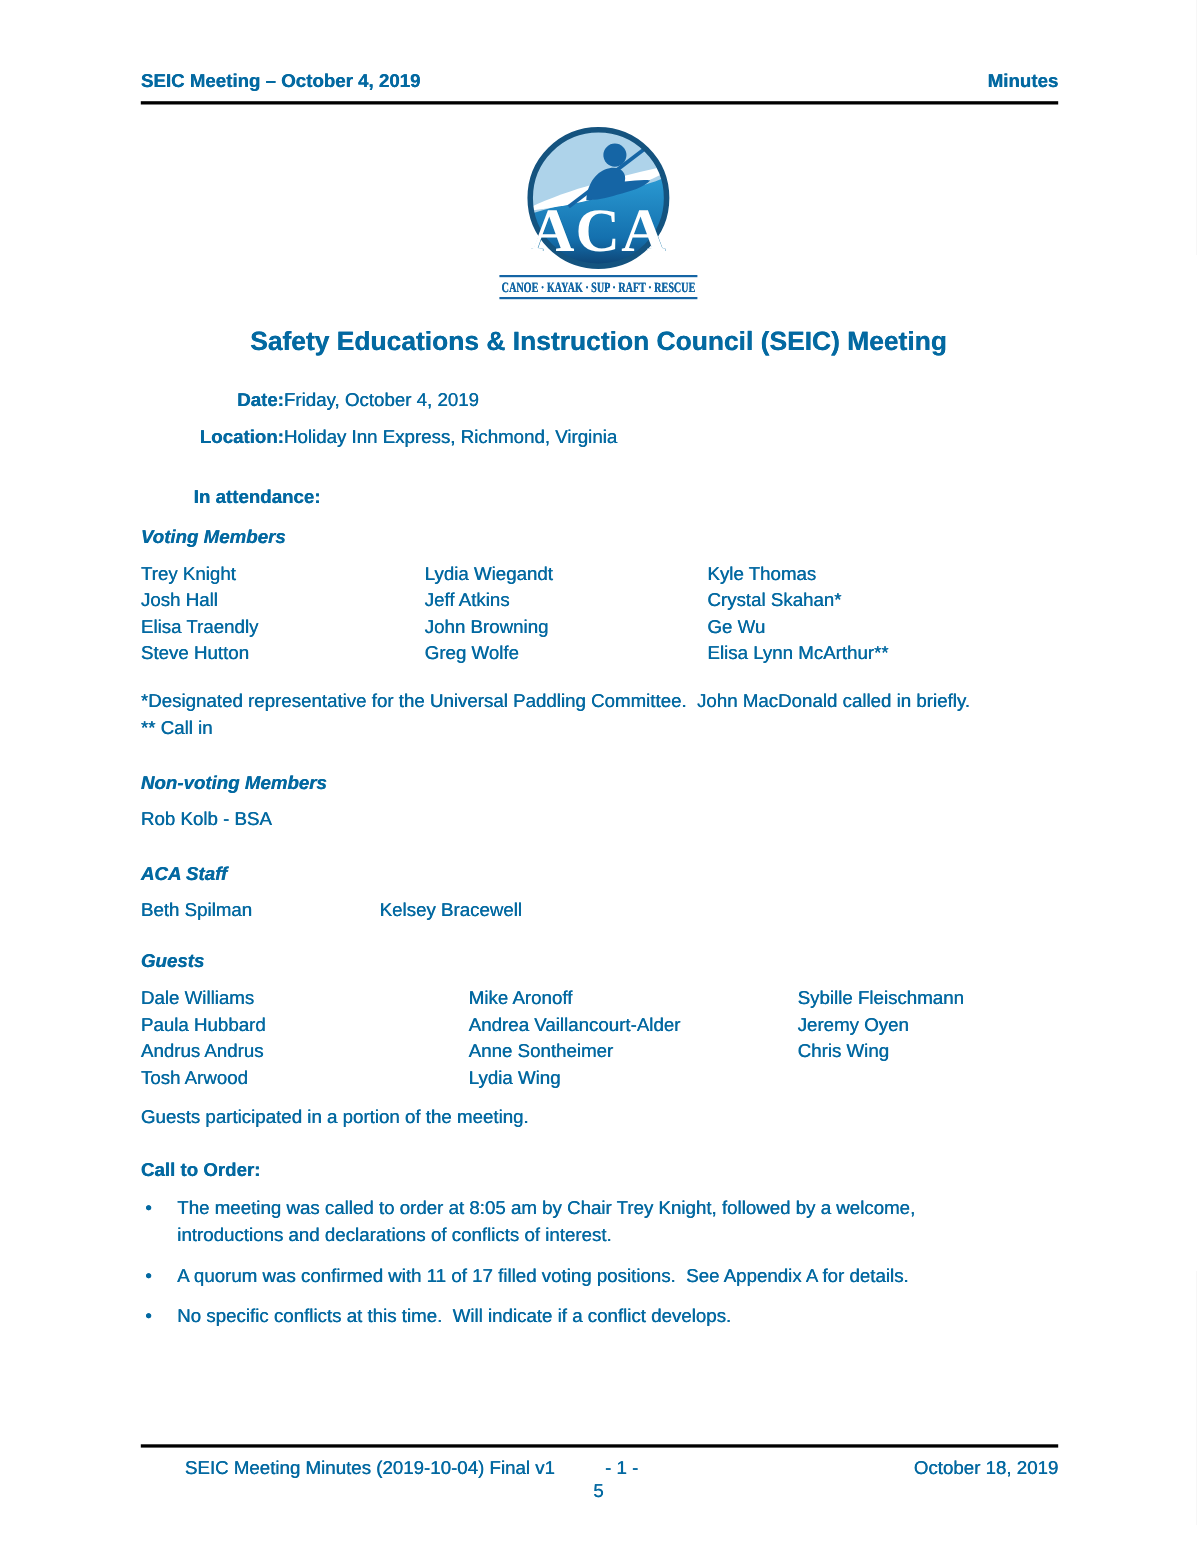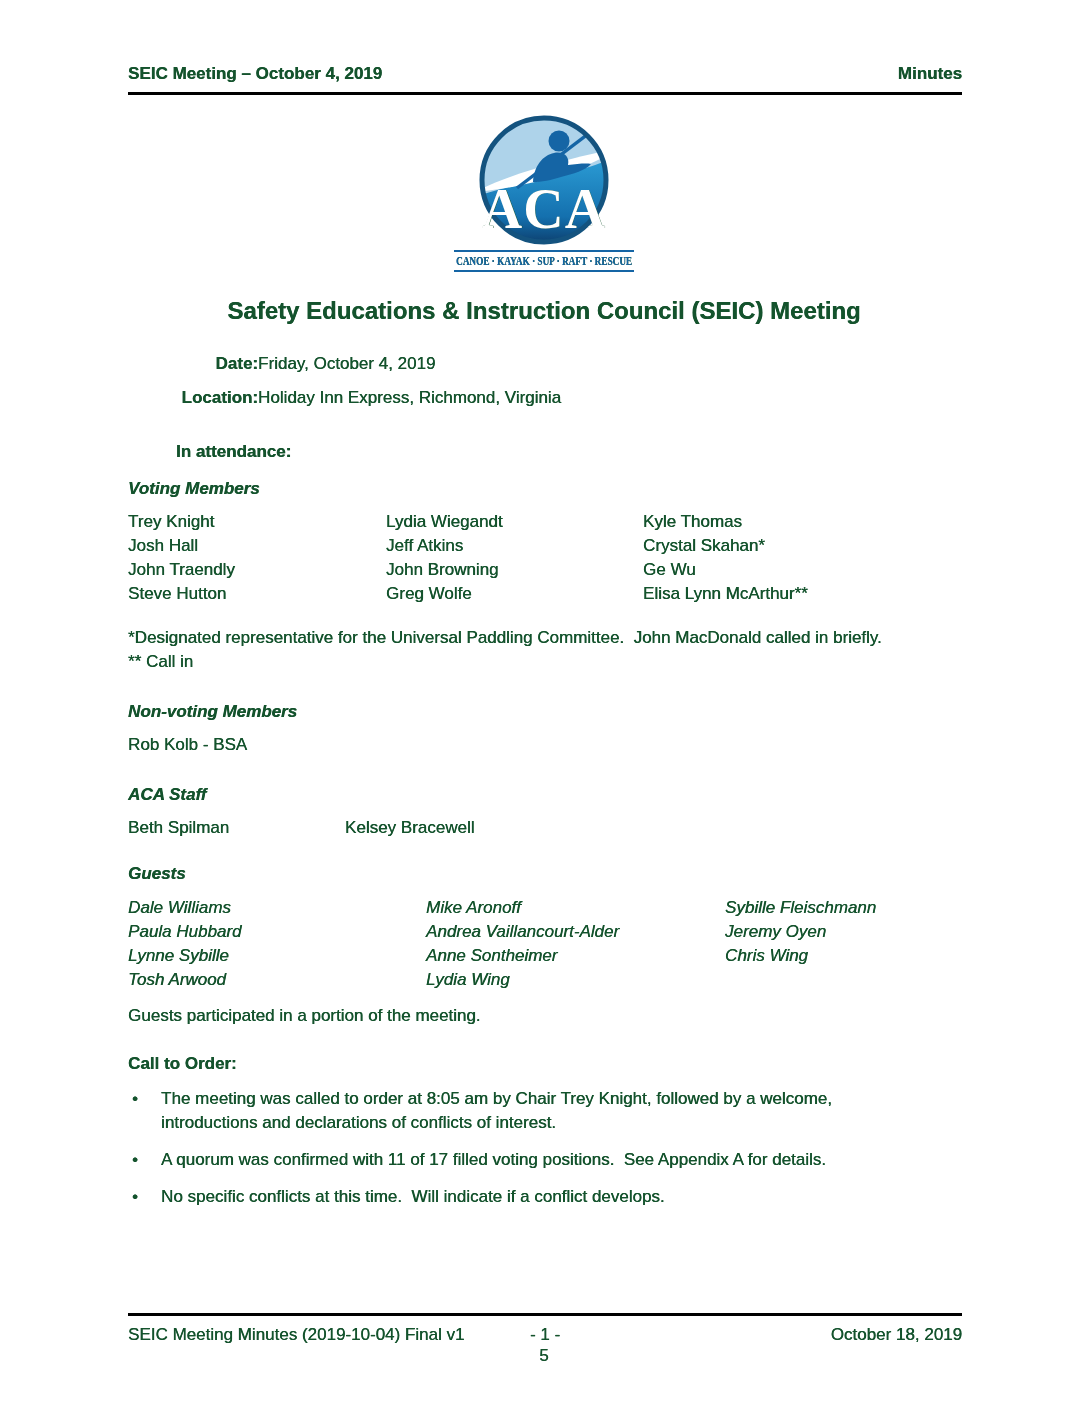--- a/index.html
+++ b/index.html
@@ -3,41 +3,41 @@
 <meta charset="utf-8">
 <style>
   * { margin:0; padding:0; box-sizing:border-box; }
   html,body { background:#e8e8e8; }
   .page {
     position:relative;
     width:1088px; height:1408px;
     margin:0 auto;
     background:#ffffff;
     font-family:"Liberation Sans", sans-serif;
-    color:#14532d;
+    color:#0369a1;
     font-size:17px;
     line-height:24px;
     text-shadow:0.35px 0 0 currentColor; 
     overflow:hidden;
   }
   .abs { position:absolute; }
 
   
   .doc-header {
     top:62px; left:128px; width:834px;
     display:flex; justify-content:space-between;
     font-weight:bold; font-size:17px;
     border-bottom:3px solid #000; padding-bottom:6px;
   }
   .doc-footer {
     top:1313px; left:128px; width:834px;
     border-top:3px solid #000; padding-top:7px;
     display:flex; align-items:flex-start;
   }
-  .doc-footer .f-left  { flex:1; text-align:left; }
+  .doc-footer .f-left  { flex:1; text-align:left;margin-left:40px; }
   .doc-footer .f-center{ flex:0 0 auto; text-align:center; }
   .doc-footer .f-right { flex:1; text-align:right; }
   .page-num { top:1344px; left:0; width:100%; text-align:center; }
 
   
   .logo-wrap { top:112px; left:50%; transform:translateX(-50%); }
 
   
   .doc-title { top:299px; left:0; width:100%; text-align:center;
                font-weight:bold; font-size:24px; }
@@ -127,21 +127,21 @@
 
   <div class="abs h-italic" style="top:477px;left:128px;">Voting Members</div>
 
   <div class="abs grid grid-voting" style="top:510px;">
     <div class="cell">Trey Knight</div>
     <div class="cell">Lydia Wiegandt</div>
     <div class="cell">Kyle Thomas</div>
     <div class="cell">Josh Hall</div>
     <div class="cell">Jeff Atkins</div>
     <div class="cell">Crystal Skahan*</div>
-    <div class="cell">John Traendly</div>
+    <div class="cell">Elisa Traendly</div>
     <div class="cell">John Browning</div>
     <div class="cell">Ge Wu</div>
     <div class="cell">Steve Hutton</div>
     <div class="cell">Greg Wolfe</div>
     <div class="cell">Elisa Lynn McArthur**</div>
   </div>
 
   <div class="abs" style="top:626px;left:128px;width:834px;">
     <div class="fn-text">*Designated representative for the Universal Paddling Committee.  John MacDonald called in briefly.</div>
     <div class="fn-text">** Call in</div>
@@ -151,28 +151,28 @@
   <div class="abs" style="top:733px;left:128px;">Rob Kolb - BSA</div>
 
   <div class="abs h-italic" style="top:783px;left:128px;">ACA Staff</div>
   <div class="abs grid grid-staff" style="top:816px;">
     <div class="cell">Beth Spilman</div>
     <div class="cell">Kelsey Bracewell</div>
   </div>
 
   <div class="abs h-italic" style="top:862px;left:128px;">Guests</div>
 
-  <div class="abs grid grid-guests" style="top:896px;font-style:italic;">
+  <div class="abs grid grid-guests" style="top:896px;">
     <div class="cell">Dale Williams</div>
     <div class="cell">Mike Aronoff</div>
     <div class="cell">Sybille Fleischmann</div>
     <div class="cell">Paula Hubbard</div>
     <div class="cell">Andrea Vaillancourt-Alder</div>
     <div class="cell">Jeremy Oyen</div>
-    <div class="cell">Lynne Sybille</div>
+    <div class="cell">Andrus Andrus</div>
     <div class="cell">Anne Sontheimer</div>
     <div class="cell">Chris Wing</div>
     <div class="cell">Tosh Arwood</div>
     <div class="cell">Lydia Wing</div>
   </div>
 
   <div class="abs note-text" style="top:1004px;left:128px;">Guests participated in a portion of the meeting.</div>
 
   <div class="abs h-bold" style="top:1052px;left:128px;">Call to Order:</div>
 

